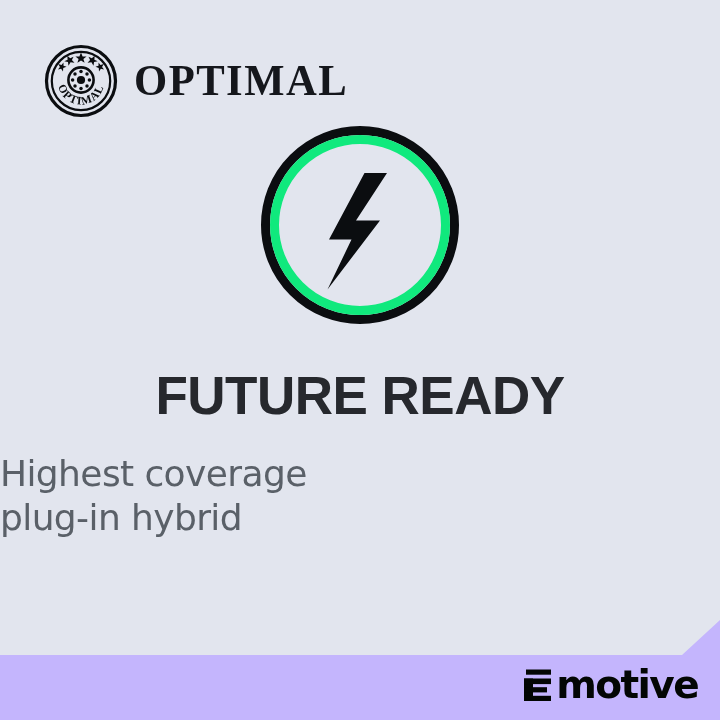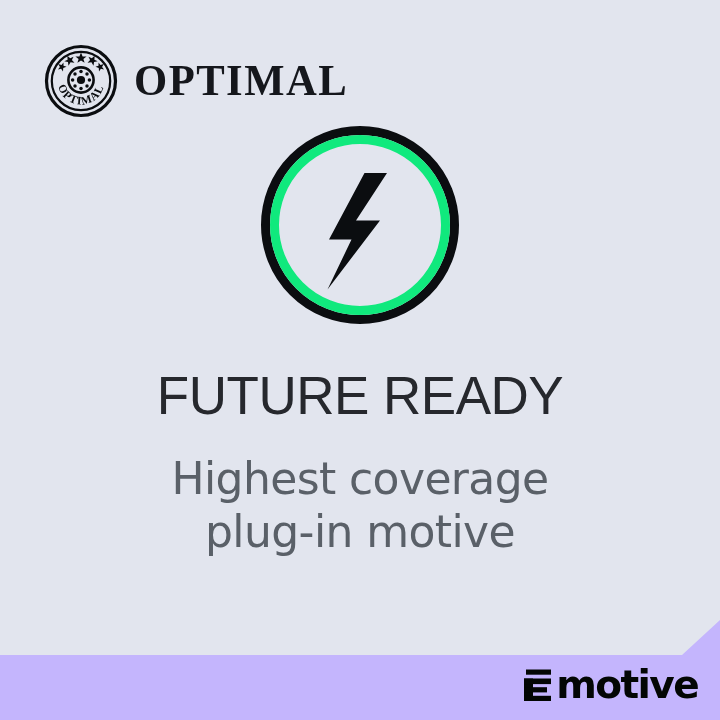--- a/index.html
+++ b/index.html
@@ -59,35 +59,34 @@
   #hero-badge svg { display: block; width: 198px; height: 198px; }
 
   
   #headline {
     position: absolute;
     left: 0;
     top: 369px;
     width: 720px;
     text-align: center;
     font-family: "Liberation Sans", sans-serif;
-    font-weight: 400;
+    font-weight: 700;
     font-size: 53px;
     letter-spacing: -0.5px;
     color: #26282d;
     line-height: 1;
   }
   #subhead {
     position: absolute;
     left: 0;
     top: 452px;
     width: 720px;
-    text-align: center;
     font-family: "DejaVu Sans", sans-serif;
     font-weight: 400;
-    font-size: 44px;
+    font-size: 36px;
     letter-spacing: -0.6px;
     color: #5a6068;
     line-height: 1.21;
   }
   #subhead .sub-line { display: block; white-space: nowrap; }
 
   
   #footer-banner {
     position: absolute;
     left: 0;
@@ -182,21 +181,21 @@
       <g>
         <path d="M 103.5 47 L 68 113.5 L 90.5 113.5 L 66.5 163.5 L 119 94.5 L 95 94.5 L 126 47 Z" fill="#0b0d10"></path>
       </g>
     </svg>
   </div>
 
   <div id="headline">FUTURE READY</div>
 
   <div id="subhead">
     <span class="sub-line">Highest coverage</span>
-    <span class="sub-line">plug-in motive</span>
+    <span class="sub-line">plug-in hybrid</span>
   </div>
 
   <div id="footer-banner">
     <div id="footer-logo">
       <svg viewBox="0 0 34 40" xmlns="http://www.w3.org/2000/svg" aria-hidden="true">
         <g fill="#030604">
           <rect x="4" y="5.5" width="25" height="5.2"></rect>
           <rect x="2" y="14.5" width="9" height="22.5"></rect>
           <rect x="2" y="14.5" width="27" height="5.6"></rect>
           <rect x="2" y="23.2" width="23" height="5.2"></rect>

